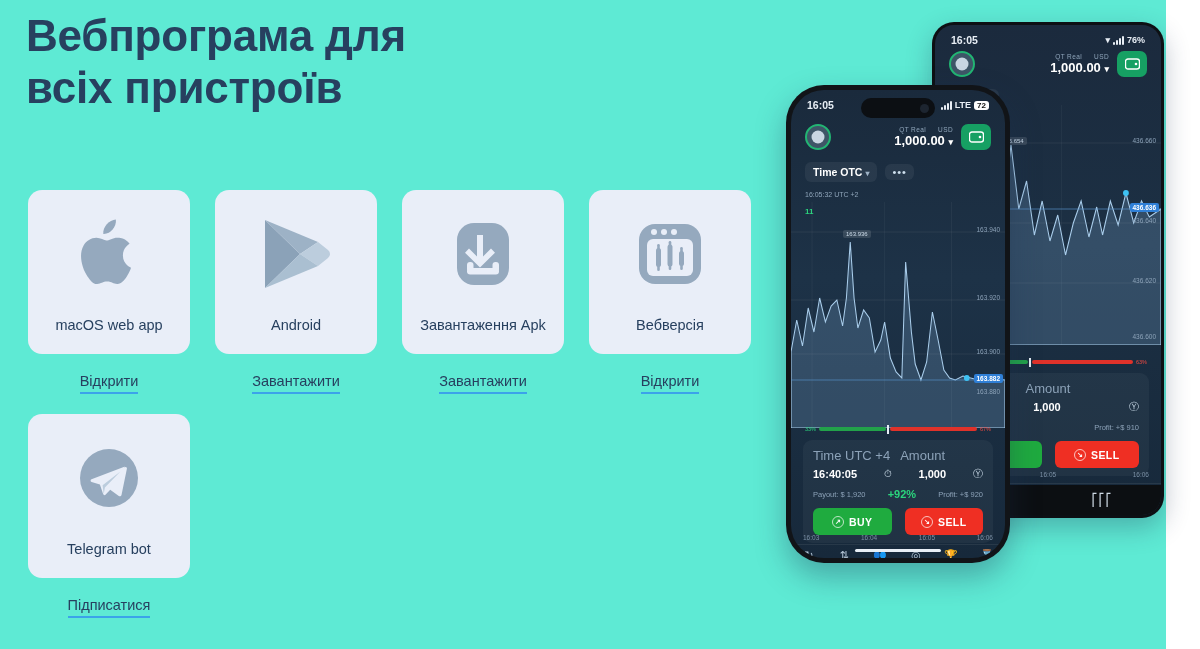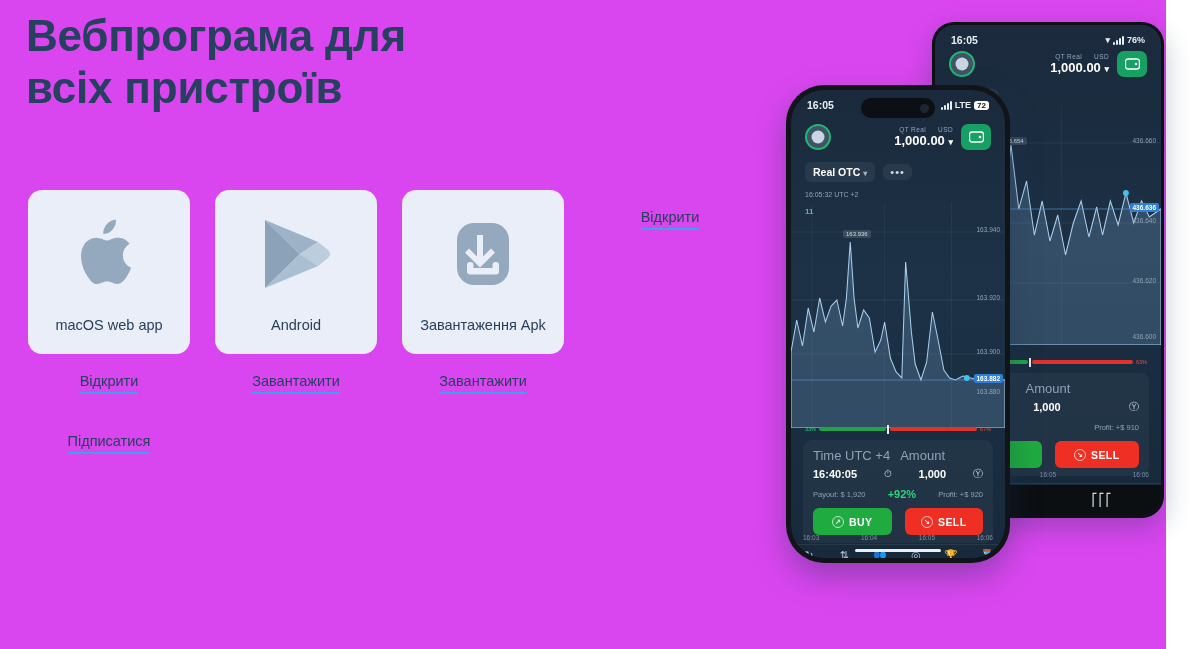--- a/index.html
+++ b/index.html
@@ -2,21 +2,21 @@
 <html><head>
 <meta charset="utf-8">
 <style>
   * { box-sizing: border-box; margin: 0; padding: 0; }
   html, body {
     width: 1200px; height: 649px;
     background: #ffffff;
     font-family: "Liberation Sans", sans-serif;
     overflow: hidden;
   }
-  .page { position: relative; width: 1166px; height: 649px; background:#d946ef; }
+  .page { position: relative; width: 1166px; height: 649px; background:#5eead4; }
 
   
   .heading {
     position: absolute; left: 26px; top: 10px;
     color: #27405f;
     font-size: 44px;
     font-weight: 700;
     line-height: 1.18;
     letter-spacing: -0.2px;
     white-space: pre-line;
@@ -282,24 +282,52 @@
             <rect fill="#e9eef8" x="15" y="44" width="6.5" height="10" rx="3"></rect>
             <rect fill="#e9eef8" x="40.5" y="44" width="6.5" height="10" rx="3"></rect>
           </svg>
         </div>
         <div class="card-label">Завантаження Apk</div>
       </div>
       <a class="card-link" href="#"><span>Завантажити</span></a>
     </div>
 
     <div class="card-wrap" style="left:561px; top:0px;">
+      <div class="card">
+        <div class="icon-slot">
+          <svg width="70" height="70" viewBox="0 0 70 70" aria-hidden="true">
+            <rect class="slate" x="4" y="5" width="62" height="60" rx="16"></rect>
+            <rect fill="#e9eef8" x="12" y="20" width="46" height="37" rx="6"></rect>
+            <circle fill="#e9eef8" cx="19" cy="13" r="3"></circle>
+            <circle fill="#e9eef8" cx="29" cy="13" r="3"></circle>
+            <circle fill="#e9eef8" cx="39" cy="13" r="3"></circle>
+            <rect class="slate" x="21" y="29" width="5" height="19" rx="2.5"></rect>
+            <rect class="slate" x="22.2" y="25" width="2.6" height="27" rx="1.3"></rect>
+            <rect class="slate" x="32.5" y="25.5" width="5" height="22" rx="2.5"></rect>
+            <rect class="slate" x="33.7" y="22" width="2.6" height="29" rx="1.3"></rect>
+            <rect class="slate" x="44" y="32" width="5" height="15" rx="2.5"></rect>
+            <rect class="slate" x="45.2" y="28" width="2.6" height="23" rx="1.3"></rect>
+          </svg>
+        </div>
+        <div class="card-label">Вебверсія</div>
+      </div>
       <a class="card-link" href="#"><span>Відкрити</span></a>
     </div>
 
     <div class="card-wrap" style="left:0px; top:224px;">
+      <div class="card">
+        <div class="icon-slot">
+          <svg width="66" height="66" viewBox="0 0 66 66" aria-hidden="true">
+            <circle class="slate" cx="33" cy="33" r="29"></circle>
+            <path fill="#e9eef8" d="M49 21.5 L15.5 34.2 c-1.3.5-1.2 2.4.1 2.8 l8.3 2.5 3.2 9.6c.4 1.1 1.8 1.4 2.6.5l4.5-4.9 8.6 6.3c1 .7 2.4.2 2.7-1l5.4-26.3c.3-1.4-1.1-2.5-2.9-1.2z"></path>
+            <path fill="#bccddd" d="M26.6 40.2 L44.4 26.4 28.9 42.6 l-1.2 6.3z"></path>
+          </svg>
+        </div>
+        <div class="card-label">Telegram bot</div>
+      </div>
       <a class="card-link" href="#"><span>Підписатися</span></a>
     </div>
 
   </div>
 
   <div class="devices">
 
     <div class="droid">
       <div class="droid-screen">
 
@@ -446,21 +474,21 @@
           </div>
           <div class="wallet">
             <svg width="15" height="12" viewBox="0 0 15 12">
                 <rect x="0.5" y="1" width="14" height="10" rx="2.5" fill="none" stroke="#fff" stroke-width="1.4"></rect>
                 <circle cx="11" cy="6" r="1.3" fill="#fff"></circle>
               </svg>
           </div>
         </div>
 
         <div class="assetrow">
-          <span class="asset-pill"><span>Real OTC</span><span class="car">▾</span></span>
+          <span class="asset-pill"><span>Time OTC</span><span class="car">▾</span></span>
           <span class="dots-pill">•••</span>
         </div>
 
         <div class="utc">16:05:32 UTC +2</div>
         <div class="green-badge">11</div>
 
         <div class="chart" style="top:112px; height:226px;">
           <svg viewBox="0 0 224 226" preserveAspectRatio="none" aria-hidden="true">
             <line x1="0" y1="30" x2="224" y2="30" stroke="rgba(255,255,255,.07)"></line>
             <line x1="0" y1="98" x2="224" y2="98" stroke="rgba(255,255,255,.07)"></line>

